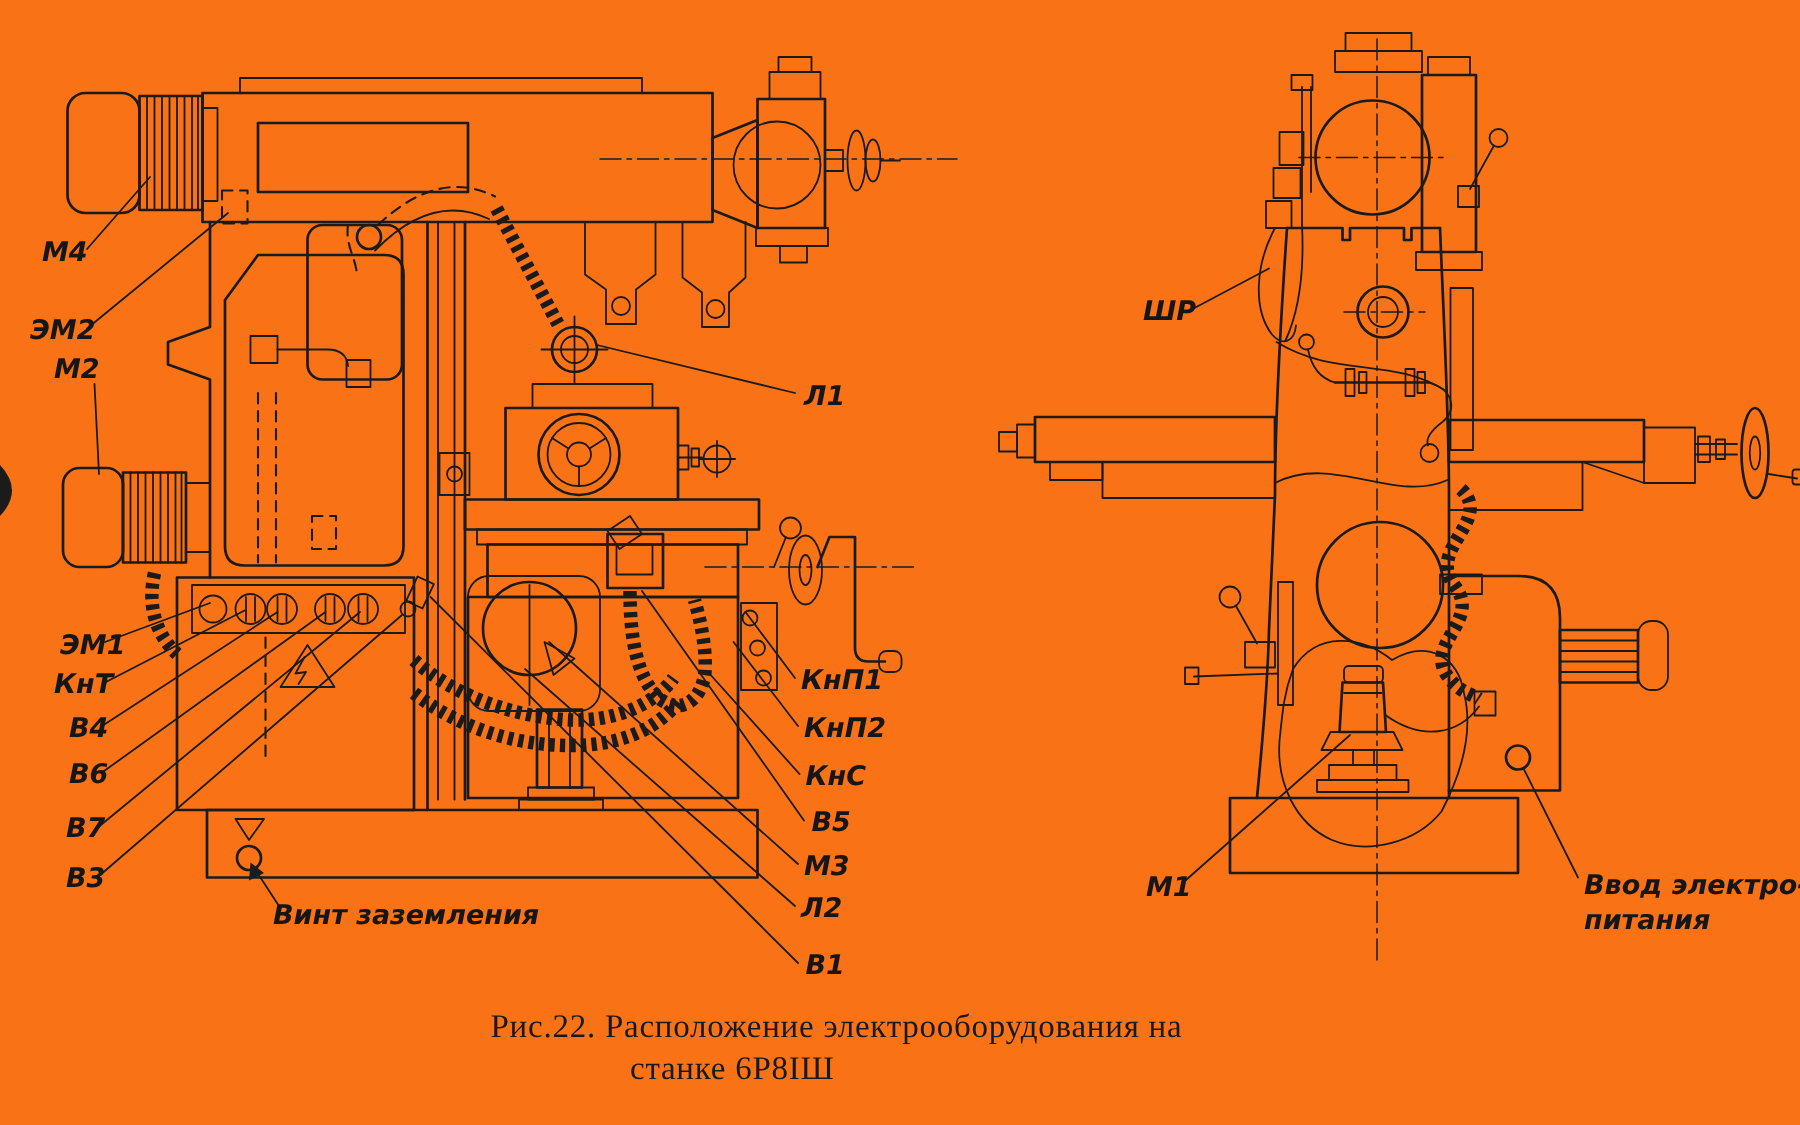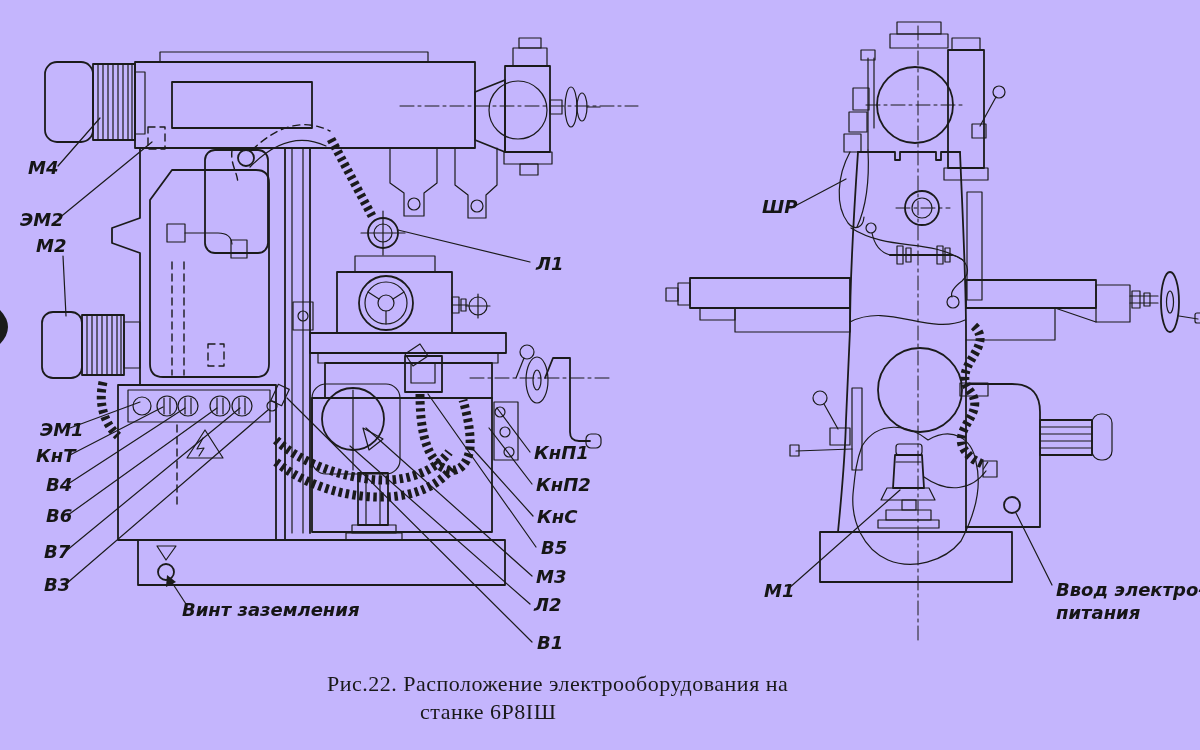--- a/index.html
+++ b/index.html
@@ -1,16 +1,16 @@
 <!DOCTYPE html>
 <html><head>
 <meta charset="utf-8">
 <style>
   html,body{margin:0;padding:0;background:#d8d7d3;}
-  .page{width:1200px;height:750px;background:#c4b5fd;position:relative;overflow:hidden;}
+  .page{width:1200px;height:750px;background:#f97316;position:relative;overflow:hidden;}
   svg{display:block;}
   .s{stroke:#1b1b1b;fill:none;stroke-width:1.8;stroke-linecap:round;stroke-linejoin:round;}
   .t{stroke-width:1.2;}
   .cl{stroke-width:1;stroke-dasharray:14 4 3 4;}
   .dash{stroke-dasharray:7 5;stroke-width:1.4;}
   .cond{fill:none;stroke:#1b1b1b;stroke-width:9;stroke-dasharray:3.5 3.5;stroke-linecap:butt;}
   .lead{stroke-width:1.2;}
   .lbl{font:italic 600 18px "DejaVu Sans",sans-serif;fill:#161616;stroke:none;}
   .cap{font:22px "Liberation Serif",serif;fill:#191919;letter-spacing:.5px;stroke:none;}
   .ink{fill:#1b1b1b;stroke:none;}

